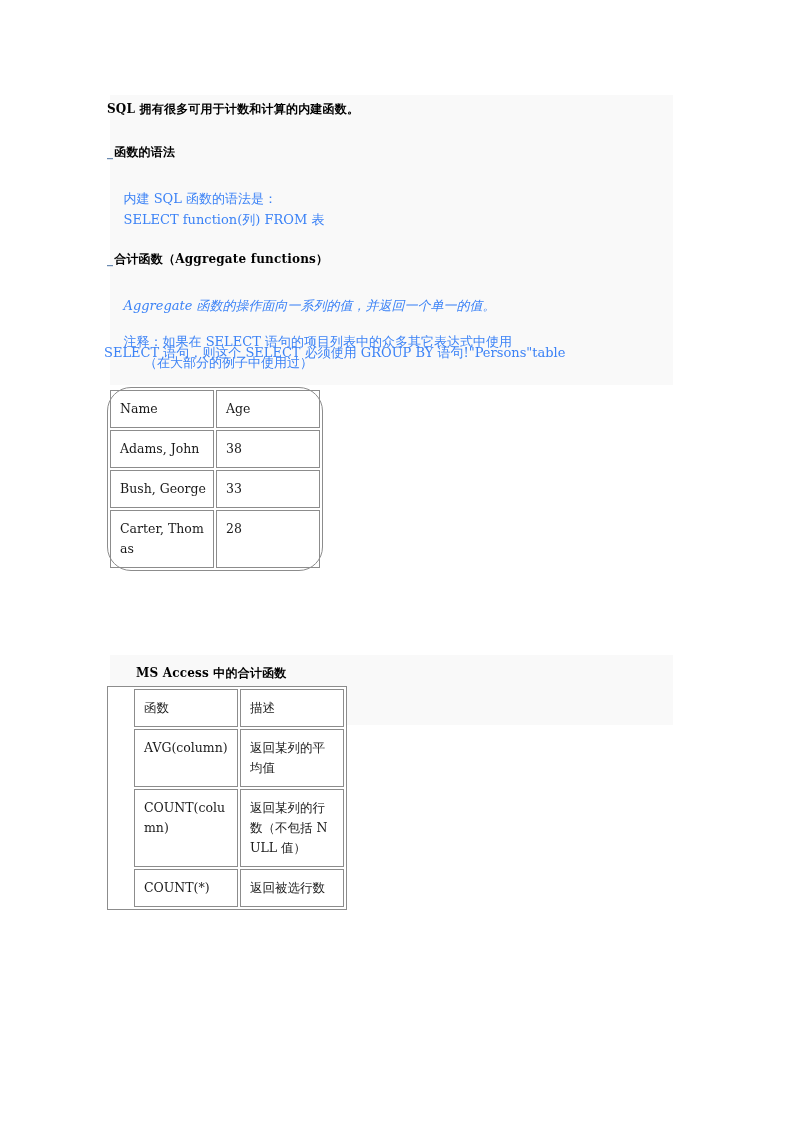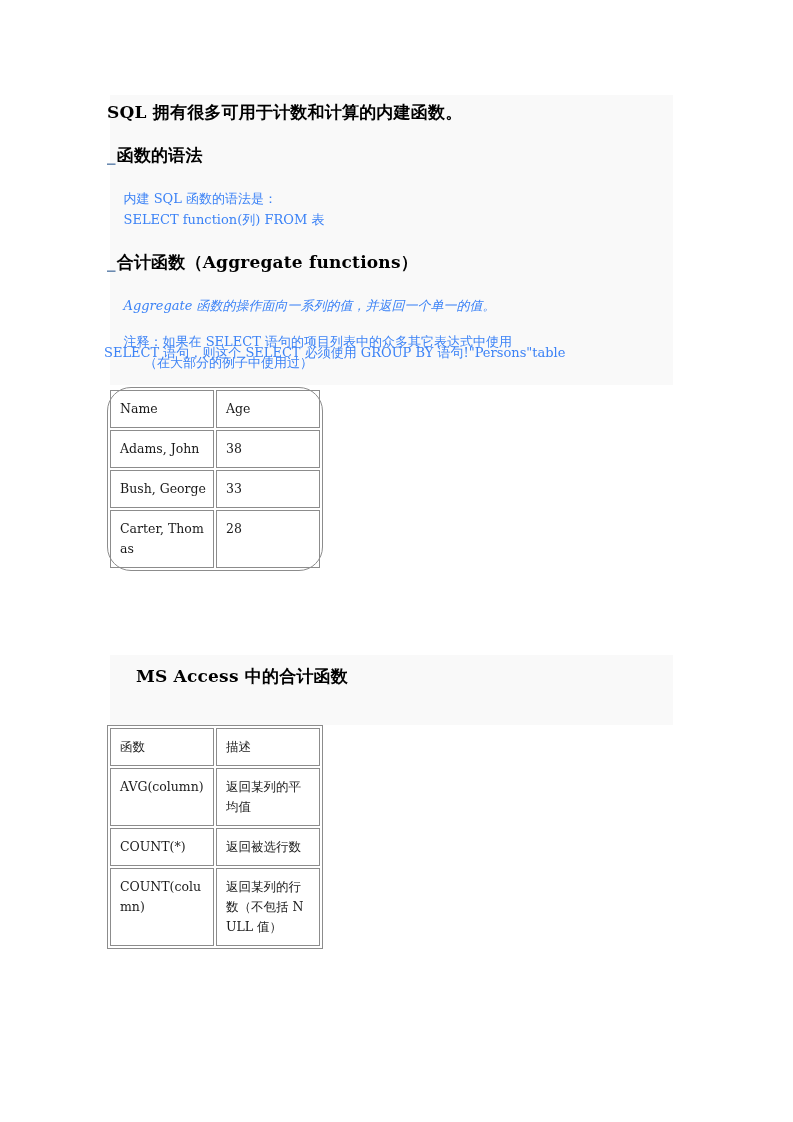--- a/index.html
+++ b/index.html
@@ -35,21 +35,21 @@
 
   .block {
     position: absolute;
     left: 107px;
   }
 
   
   .h-bold {
     font-family: "DejaVu Serif", "Liberation Serif", serif;
     font-weight: bold;
-    font-size: 17px;
+    font-size: 12px;
     letter-spacing: 0.2px;
     white-space: nowrap;
   }
   .h-underscore {
     color: #6a8ab0;
     font-weight: bold;
     margin-right: 1px;
   }
 
   
@@ -78,21 +78,21 @@
     font-size: 12.5px;
     line-height: 20px;
     color: #1a1a1a;
     word-break: break-all;
     overflow-wrap: anywhere;
   }
   td.col-a { width: 86px; }
   td.col-b { width: 86px; }
 
   #table-persons   { left: 107px; top: 387px; border-radius: 24px; }
-  #table-functions { left: 107px; top: 725px; }
+  #table-functions { left: 107px; top: 686px; padding-left: 24px; }
 </style>
 </head>
 <body>
 
 <div class="shade" id="shade-top"></div>
 <div class="shade" id="shade-mid"></div>
 
 <div class="content">
 
   <div class="block h-bold" style="top:101px;">
@@ -146,21 +146,21 @@
   <tbody>
     <tr>
       <td class="col-a">函数</td>
       <td class="col-b">描述</td>
     </tr>
     <tr>
       <td class="col-a">AVG(column)</td>
       <td class="col-b">返回某列的平均值</td>
     </tr>
     <tr>
+      <td class="col-a">COUNT(column)</td>
+      <td class="col-b">返回某列的行数（不包括 NULL 值）</td>
+    </tr>
+    <tr>
       <td class="col-a">COUNT(*)</td>
       <td class="col-b">返回被选行数</td>
-    </tr>
-    <tr>
-      <td class="col-a">COUNT(column)</td>
-      <td class="col-b">返回某列的行数（不包括 NULL 值）</td>
     </tr>
   </tbody>
 </table>
 
 </body></html>

